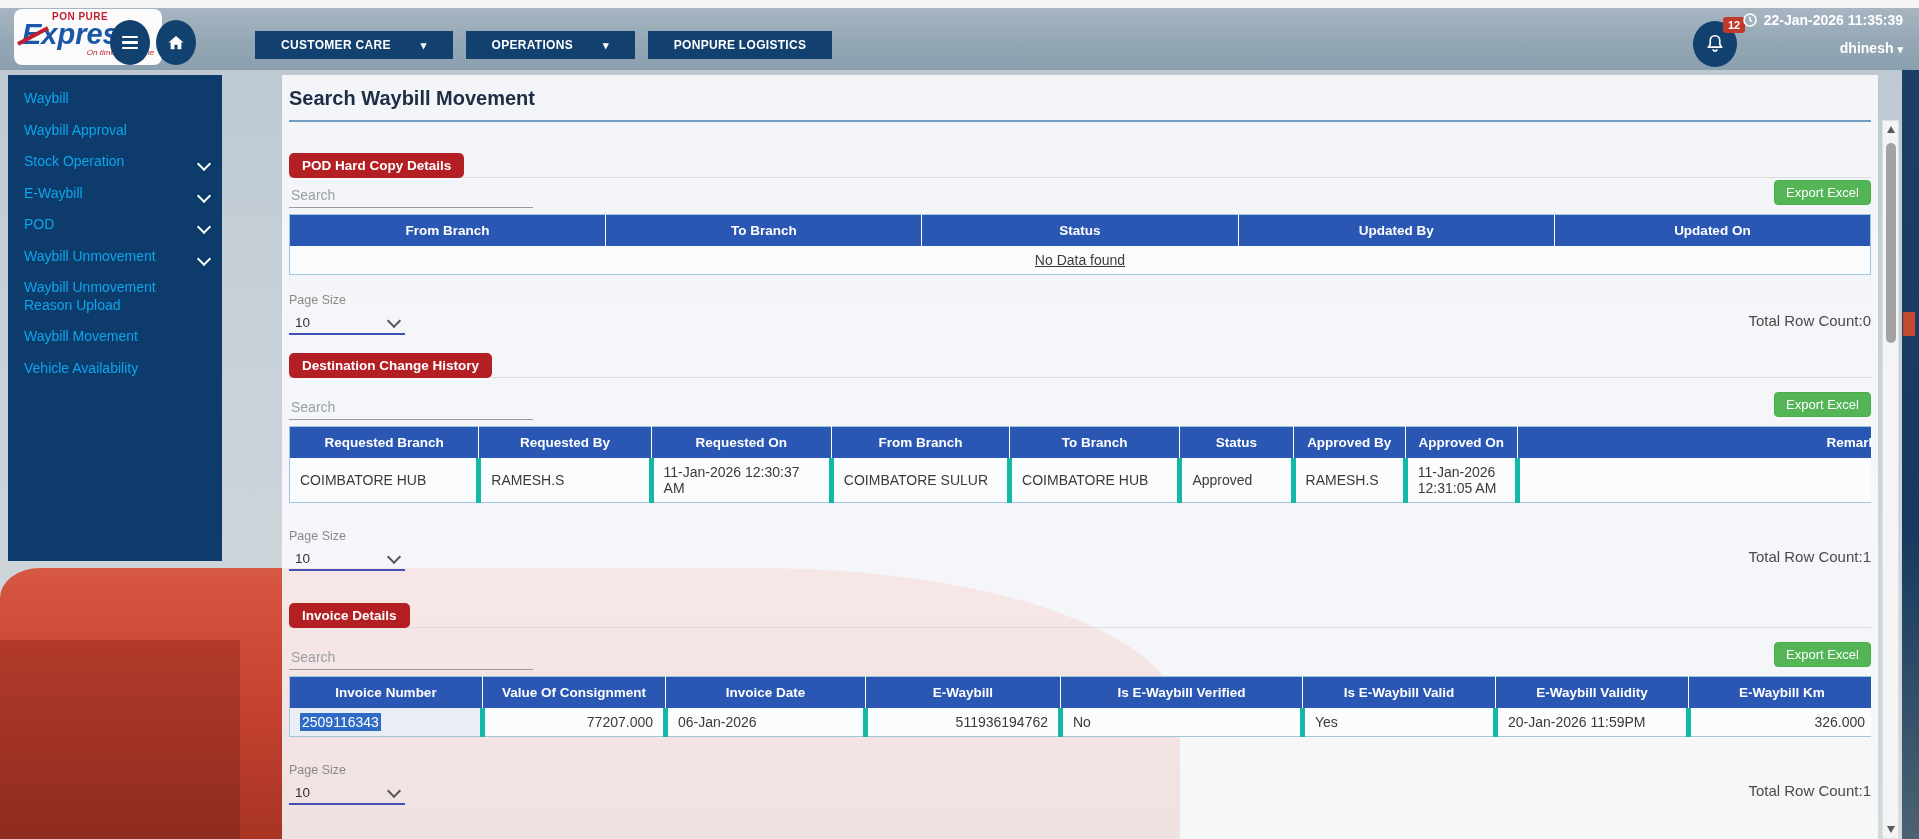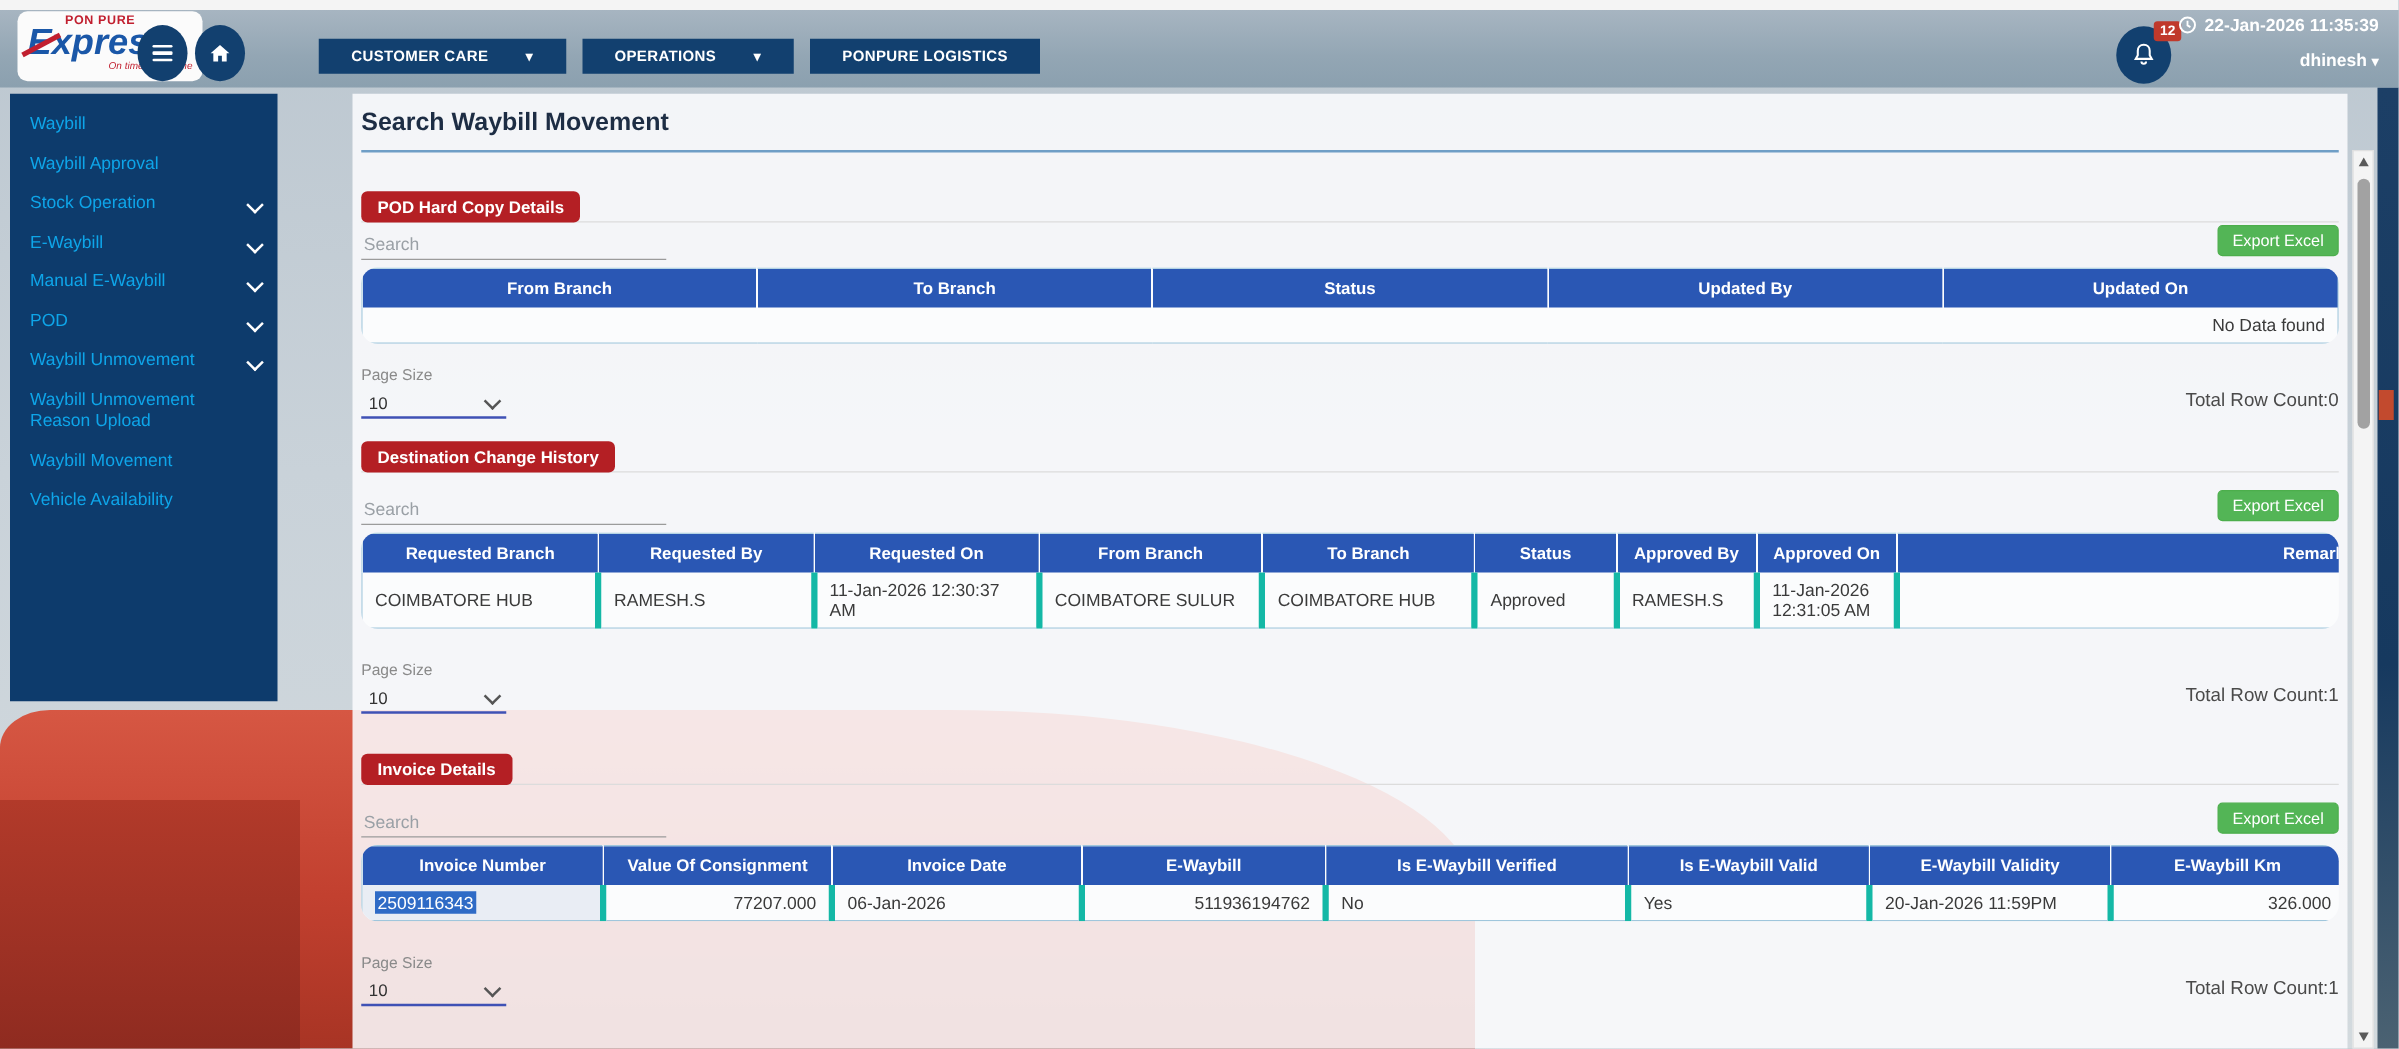--- a/index.html
+++ b/index.html
@@ -68,32 +68,32 @@
   .tools-row{display:flex;justify-content:space-between;align-items:flex-end;margin-top:2px;}
   .s1 .tools-row,.s2 .tools-row{margin-top:14px;}
   .search{width:240px;border:none;outline:none;background:transparent;font-size:14px;
           border-bottom:1px solid #9b9b9b;padding:4px 2px;color:#333;
           font-family:"Liberation Sans",sans-serif;}
   .search::placeholder{color:#9aa0a6;}
   .export{background:#53b556;border:1px solid #4cae4c;color:#fff;font-size:13px;
           padding:4px 11px;border-radius:4px;cursor:pointer;margin-bottom:3px;
           font-family:"Liberation Sans",sans-serif;}
 
-  .tbl-wrap{margin-top:6px;overflow:hidden;border-radius:13px;}
+  .tbl-wrap{margin-top:6px;overflow:hidden;}
   table{border-collapse:collapse;table-layout:fixed;background:#fbfcfd;}
   .t-full{width:100%;}
   .t-wide{width:1904px;}
   th{background:#2a57b4;color:#fff;font-size:13.5px;font-weight:bold;padding:8px 6px;
      border-right:1px solid rgba(255,255,255,.6);text-align:center;overflow:hidden;white-space:nowrap;}
   th:last-child{border-right:none;}
   td{font-size:14px;color:#3a3a3a;padding:6px 10px;border-right:5px solid #14b8a6;
      border-bottom:1px solid #9fc6dc;vertical-align:middle;overflow:hidden;}
   td:last-child{border-right:none;}
   table{border:1px solid #9fc6dc;}
-  td.empty{text-align:right;}
+  td.empty{text-align:center;text-decoration:underline;}
   [data-section="2"] td:nth-child(2),[data-section="2"] td:nth-child(4),
   [data-section="2"] td:nth-child(8){text-align:right;}
   [data-section="2"] td:first-child{background:#e9edf4;}
   .sel{background:#2f6bc6;color:#fff;padding:1px 2px;}
 
   .ps-row{display:flex;justify-content:space-between;align-items:flex-end;}
   .s0 .ps-row{margin-top:18px;} .s1 .ps-row{margin-top:26px;} .s2 .ps-row{margin-top:26px;}
   .ps-label{font-size:12.5px;color:#8a8a8a;margin-bottom:5px;}
   .ps-select{width:104px;border-bottom:2px solid #3f51b5;display:flex;justify-content:space-between;
              align-items:center;padding:3px 6px;font-size:13.5px;color:#333;cursor:pointer;}
@@ -170,21 +170,20 @@
     <div class="user">
       <span>dhinesh</span><span class="caret">▾</span>
     </div>
   </div>
 
   <nav class="sidebar">
       <div class="side-item"><span>Waybill</span></div>
       <div class="side-item"><span>Waybill Approval</span></div>
       <div class="side-item"><span>Stock Operation</span><span class="chev"></span></div>
       <div class="side-item"><span>E-Waybill</span><span class="chev"></span></div>
-      <div class="side-item"><span>Manual E-Waybill</span><span class="chev"></span></div>
       <div class="side-item"><span>POD</span><span class="chev"></span></div>
       <div class="side-item"><span>Waybill Unmovement</span><span class="chev"></span></div>
       <div class="side-item"><span>Waybill Unmovement Reason Upload</span></div>
       <div class="side-item"><span>Waybill Movement</span></div>
       <div class="side-item"><span>Vehicle Availability</span></div>
     </nav>
 
   <main class="card">
     <h1 class="page-title">Search Waybill Movement</h1>
     <div class="title-rule"></div>

